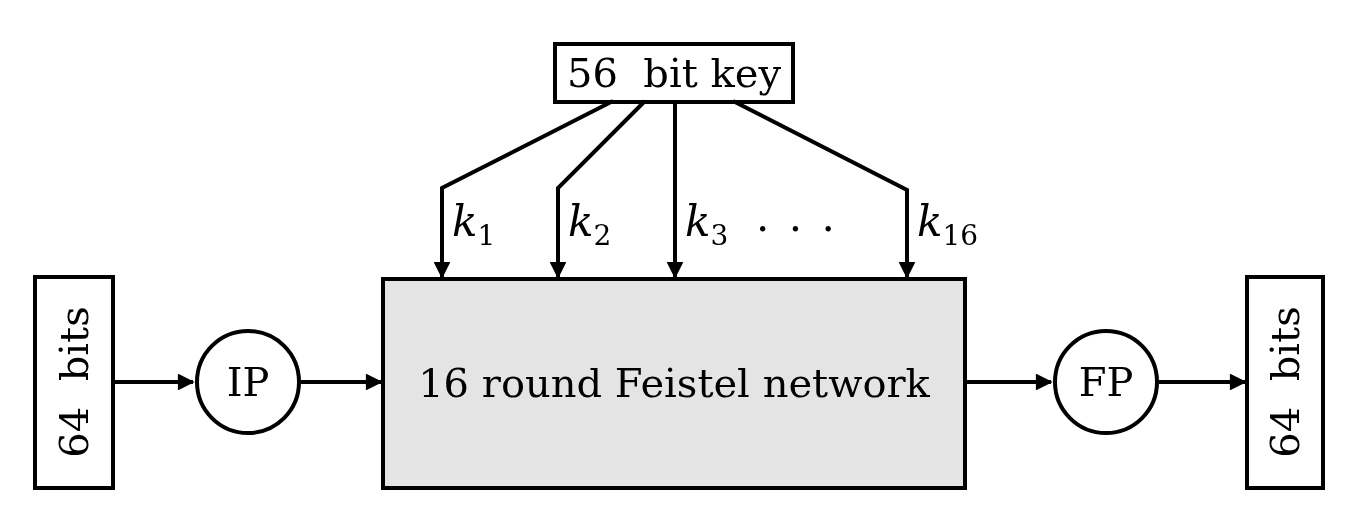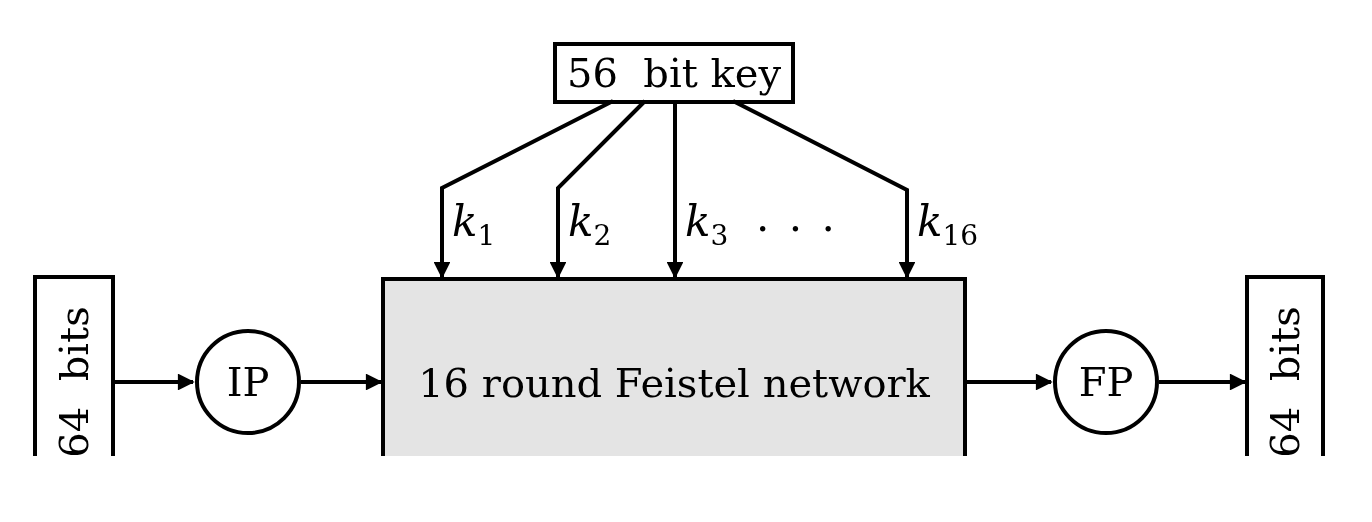--- a/index.html
+++ b/index.html
@@ -3,21 +3,21 @@
 <meta charset="utf-8">
 <style>
   html, body {
     margin: 0;
     padding: 0;
     background: #ffffff;
   }
   .canvas {
     position: relative;
     width: 1372px;
-    height: 456px;
+    height: 522px;
     background: #ffffff;
     overflow: hidden;
   }
   svg {
     display: block;
     width: 1372px;
     height: 522px;
   }
   text {
     font-family: "DejaVu Serif", "Liberation Serif", serif;

